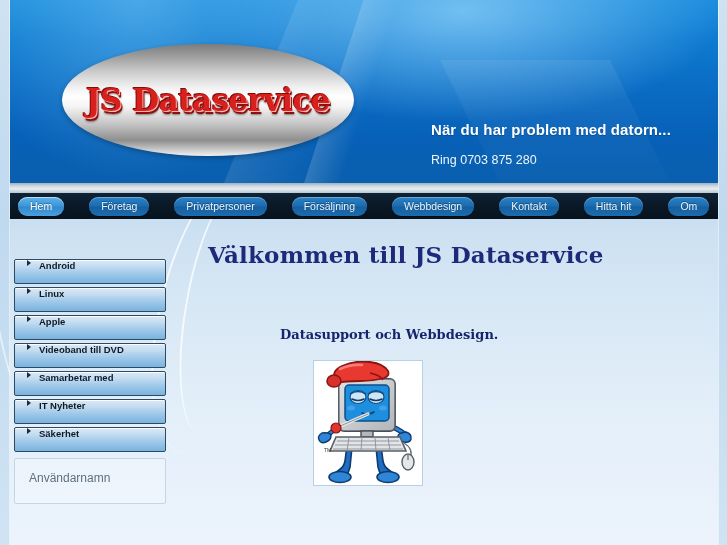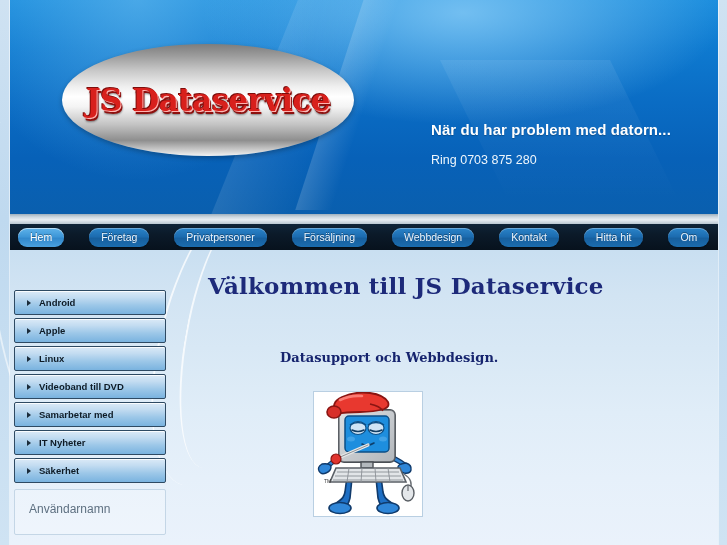--- a/index.html
+++ b/index.html
@@ -31,21 +31,21 @@
     border-radius: 50%;
     background: transparent;
     border-left: 2px solid rgba(255,255,255,0.55);
   }
   .bg-swoosh.s1 { left: -40px; top: -30px; width: 90px; height: 260px; transform: rotate(12deg); }
   .bg-swoosh.s2 { left: -10px; top: 120px; width: 70px; height: 320px; transform: rotate(-8deg); }
 
   
   #banner {
     position: relative;
-    width: 708px; height: 214px;
+    width: 708px; height: 183px;
     background:
       radial-gradient(ellipse 420px 180px at 64% 6%, rgba(130,200,245,0.85) 0%, rgba(130,200,245,0) 62%),
       radial-gradient(ellipse 300px 300px at 18% 0%, rgba(110,190,240,0.55) 0%, rgba(110,190,240,0) 60%),
       linear-gradient(180deg, #1b8ddd 0%, #0e7ad0 22%, #0a6cc4 48%, #0761b8 74%, #0a5fae 100%);
     overflow: hidden;
   }
   .banner-ray {
     position: absolute; pointer-events: none;
     background: linear-gradient(90deg, rgba(255,255,255,0.10), rgba(255,255,255,0.0));
     transform-origin: top left;
@@ -193,21 +193,21 @@
     left: 4px; top: 40px;
     width: 152px;
   }
   .side-btn {
     position: relative;
     height: 25px;
     margin-bottom: 3px;
     border: 1px solid #2e4a63;
     border-radius: 2px;
     background: linear-gradient(180deg, #dbeaf7 0%, #c3dcf1 28%, #9cc7e8 62%, #7ab3df 100%);
-    display: flex; align-items: center;
+    display: flex; align-items: flex-start;
     padding-left: 12px;
     font-size: 9.5px;
     font-weight: bold;
     color: #0e1b26;
     cursor: pointer;
     box-shadow: inset 0 1px 0 rgba(255,255,255,0.85);
     white-space: nowrap;
   }
   .side-btn .bullet {
     display: inline-block;
@@ -244,21 +244,21 @@
     left: 32px; top: 22px;
     font-family: "DejaVu Serif", "Liberation Serif", serif;
     font-weight: bold;
     font-size: 23px;
     color: #1d2a7a;
     white-space: nowrap;
     letter-spacing: 0.2px;
   }
   #subheading {
     position: absolute;
-    left: 104px; top: 100px;
+    left: 104px; top: 108px;
     font-family: "DejaVu Serif", "Liberation Serif", serif;
     font-weight: bold;
     font-size: 13px;
     color: #16246e;
     white-space: nowrap;
   }
 
   
   #mascot-frame {
     position: absolute;
@@ -325,25 +325,25 @@
       </div>
     </div>
 
     <div id="sidebar">
       <div class="side-btn">
           <span class="bullet"></span>
           <span>Android</span>
         </div>
       <div class="side-btn">
           <span class="bullet"></span>
+          <span>Linux</span>
+        </div>
+      <div class="side-btn">
+          <span class="bullet"></span>
           <span>Apple</span>
-        </div>
-      <div class="side-btn">
-          <span class="bullet"></span>
-          <span>Linux</span>
         </div>
       <div class="side-btn">
           <span class="bullet"></span>
           <span>Videoband till DVD</span>
         </div>
       <div class="side-btn">
           <span class="bullet"></span>
           <span>Samarbetar med</span>
         </div>
       <div class="side-btn">

